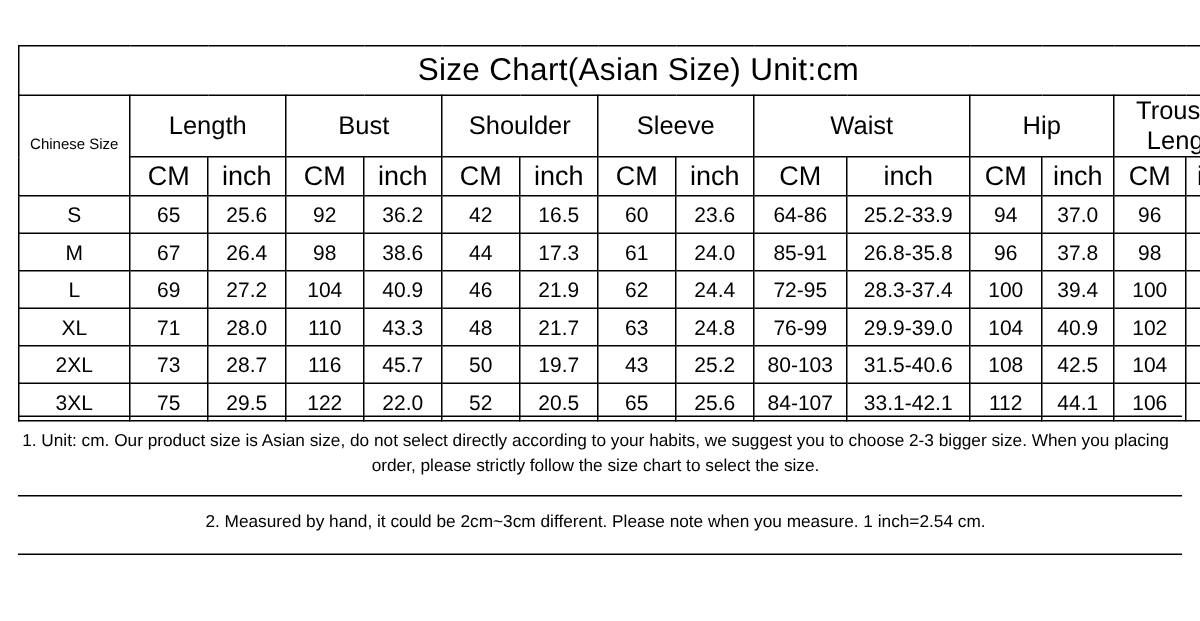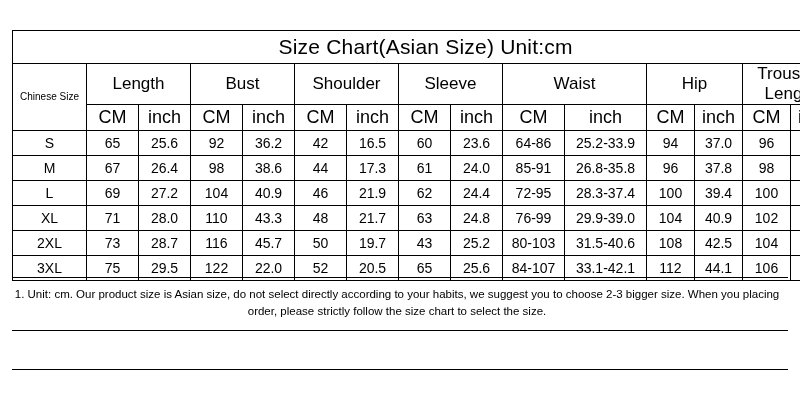--- a/index.html
+++ b/index.html
@@ -252,15 +252,16 @@
           <td>106</td>
           <td>41.7</td>
         </tr>
       </tbody>
     </table>
   </div>
 
   <div class="note-sep sep-a"></div>
   <div class="notes note-1">1. Unit: cm. Our product size is Asian size, do not select directly according to your habits, we suggest you to choose 2-3 bigger size. When you placing order, please strictly follow the size chart to select the size.</div>
   <div class="note-sep sep-b"></div>
+  <div class="notes note-2">2. Measured by hand, it could be 2cm~3cm different. Please note when you measure. 1 inch=2.54 cm.</div>
   <div class="note-sep sep-c"></div>
 
 </div>
 
 </body></html>

